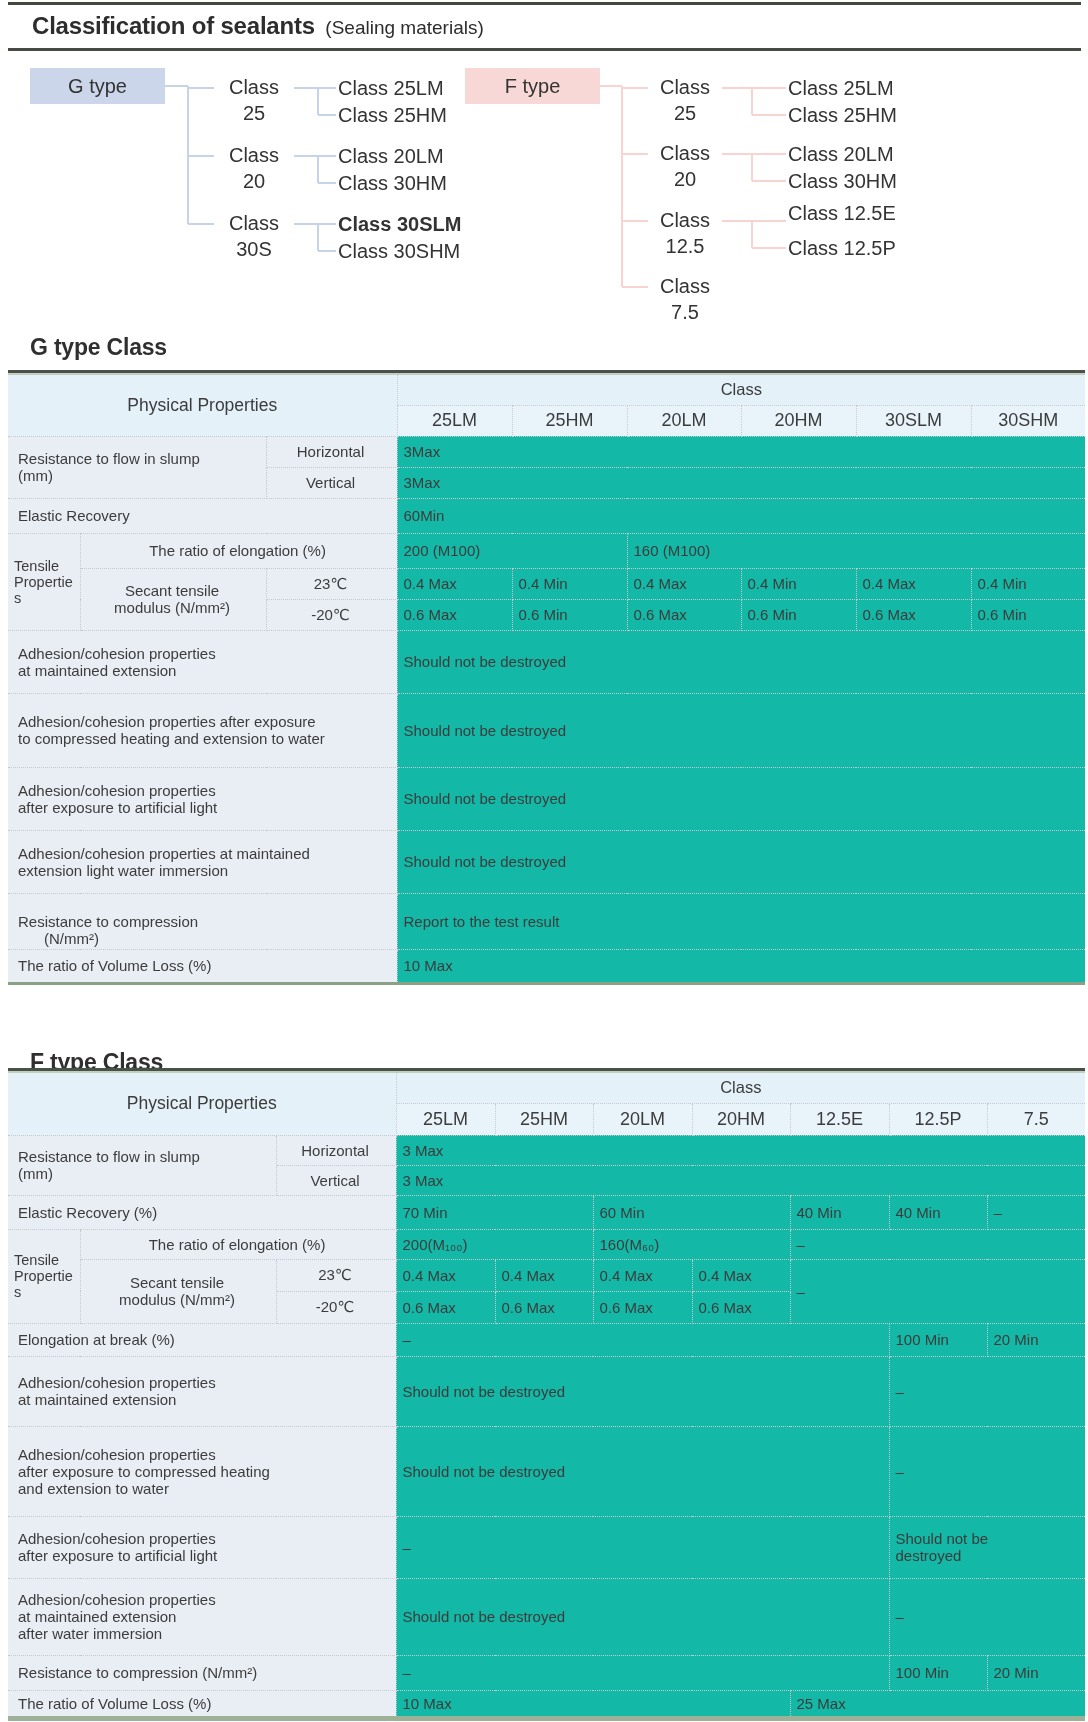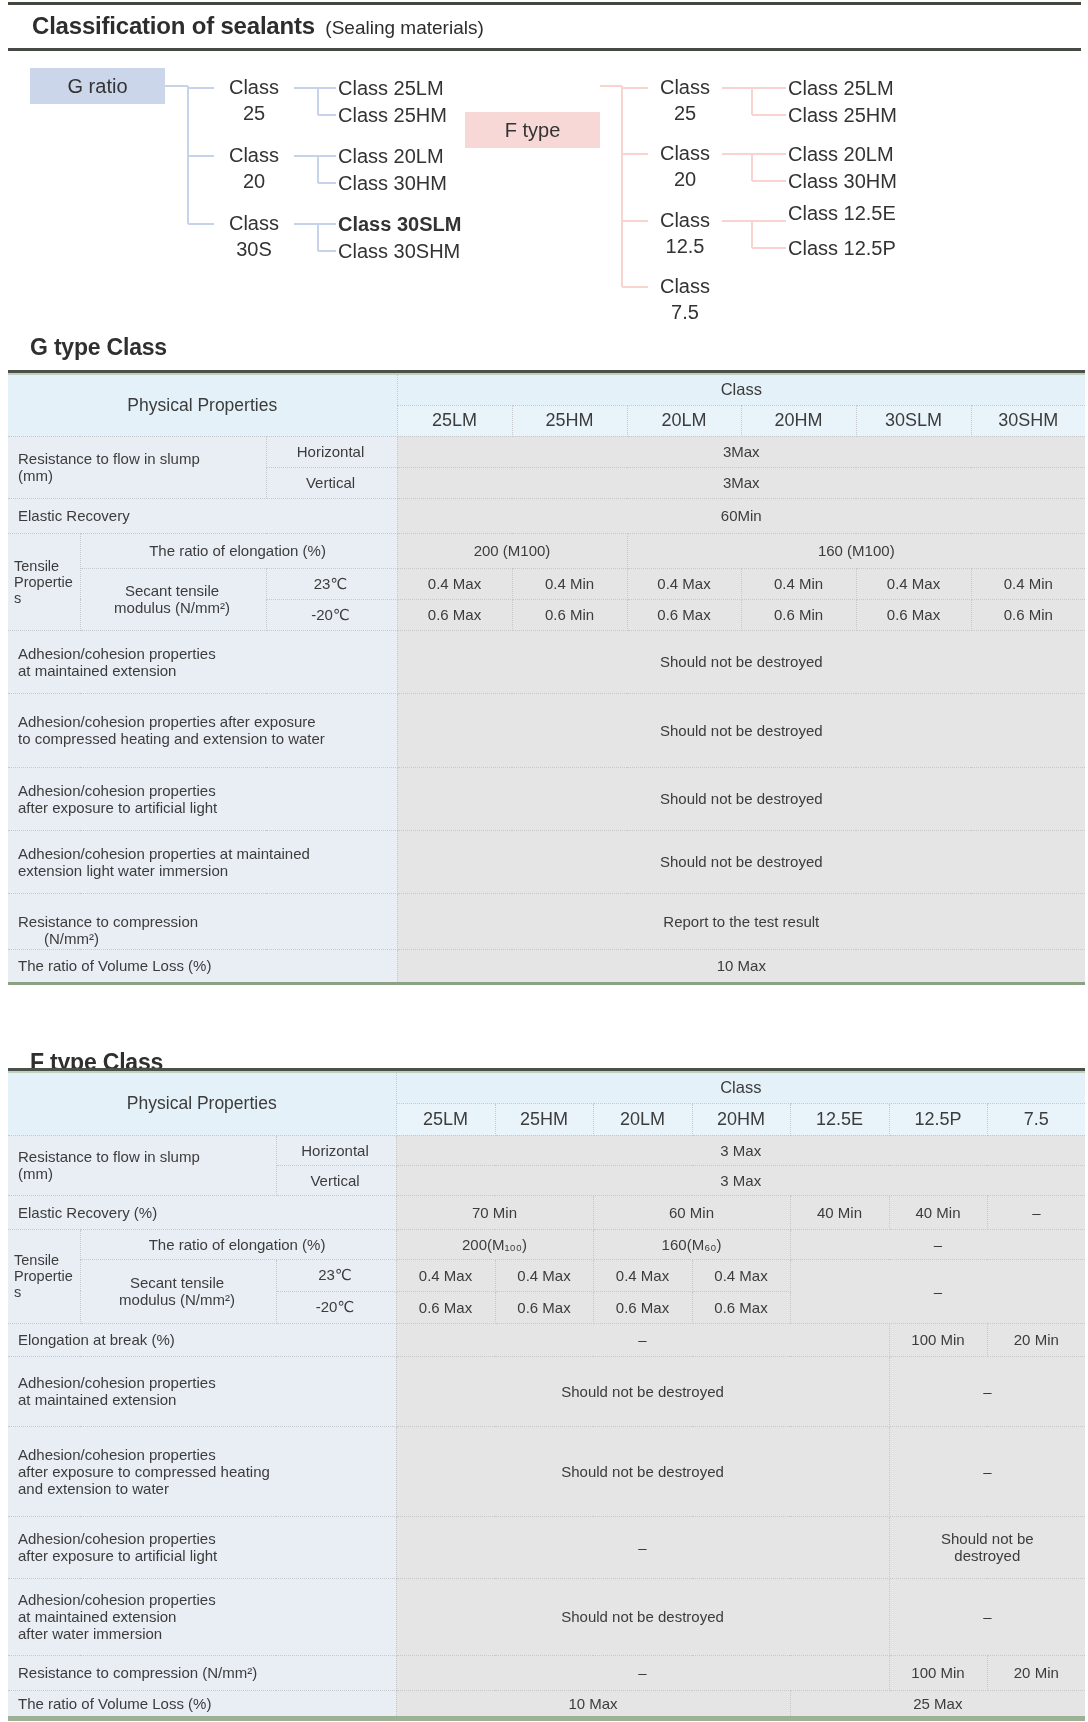--- a/index.html
+++ b/index.html
@@ -47,21 +47,21 @@
   tr td:last-child{border-right:none;}
   tr.first td{border-top:none;}
   tr.last td{border-bottom:none;}
   td.hdr{background:#e4f1f9;text-align:center;}
   td.hdr.pp{font-size:17.5px;}
   td.hdr.cls{font-size:16.5px;}
   td.hdr.col{font-size:18px;background:#e9f3fa;}
   td.lbl{background:#e9eef5;text-align:left;padding-left:10px;}
   td.lbl.c{text-align:center;padding-left:4px;}
   td.lbl.tens{font-size:14.5px;padding-left:6px;padding-right:2px;overflow-wrap:break-word;}
-  td.val{background:#e5e5e5;text-align:center;}
+  td.val{background:#14b8a6;text-align:left;}
 </style>
 </head>
 <body>
 
 <div class="abs title-bar">
   <span class="title-main">Classification of sealants</span>
   <span class="title-sub">(Sealing materials)</span>
 </div>
 
 <div class="abs tree-band">
@@ -74,21 +74,21 @@
       M294 96 H336  M318 96 V123  M318 123 H336
       M294 164 H336 M318 164 V191 M318 191 H336"></path>
     <path fill="none" stroke="#f8d3d0" stroke-width="2" d="
       M600 26 H622  M622 26 V227
       M622 28 H648  M622 94 H648  M622 161 H648  M622 227 H648
       M722 28 H786  M752 28 V55   M752 55 H786
       M722 94 H786  M752 94 V121  M752 121 H786
       M722 161 H786 M752 161 V188 M752 188 H786"></path>
   </svg>
 
-  <div class="abs type-box g" style="left:30px;top:8px;">G ratio</div>
+  <div class="abs type-box g" style="left:30px;top:8px;">G type</div>
 
   <div class="abs cls-block" style="left:214px;top:14px;">
     <div>Class</div>
     <div>25</div>
   </div>
   <div class="abs cls-block" style="left:214px;top:82px;">
     <div>Class</div>
     <div>20</div>
   </div>
   <div class="abs cls-block" style="left:214px;top:150px;">
@@ -96,21 +96,21 @@
     <div>30S</div>
   </div>
 
   <div class="abs tree-child" style="left:338px;top:15px;">Class 25LM</div>
   <div class="abs tree-child" style="left:338px;top:42px;">Class 25HM</div>
   <div class="abs tree-child" style="left:338px;top:83px;">Class 20LM</div>
   <div class="abs tree-child" style="left:338px;top:110px;">Class 30HM</div>
   <div class="abs tree-child" style="left:338px;top:151px;font-weight:bold;">Class 30SLM</div>
   <div class="abs tree-child" style="left:338px;top:178px;text-align:center;">Class 30SHM</div>
 
-  <div class="abs type-box f" style="left:465px;top:8px;margin-top:44px;">F type</div>
+  <div class="abs type-box f" style="left:465px;top:8px;">F type</div>
 
   <div class="abs cls-block f" style="left:648px;top:14px;">
     <div>Class</div>
     <div>25</div>
   </div>
   <div class="abs cls-block f" style="left:648px;top:80px;">
     <div>Class</div>
     <div>20</div>
   </div>
   <div class="abs cls-block f" style="left:648px;top:147px;">

